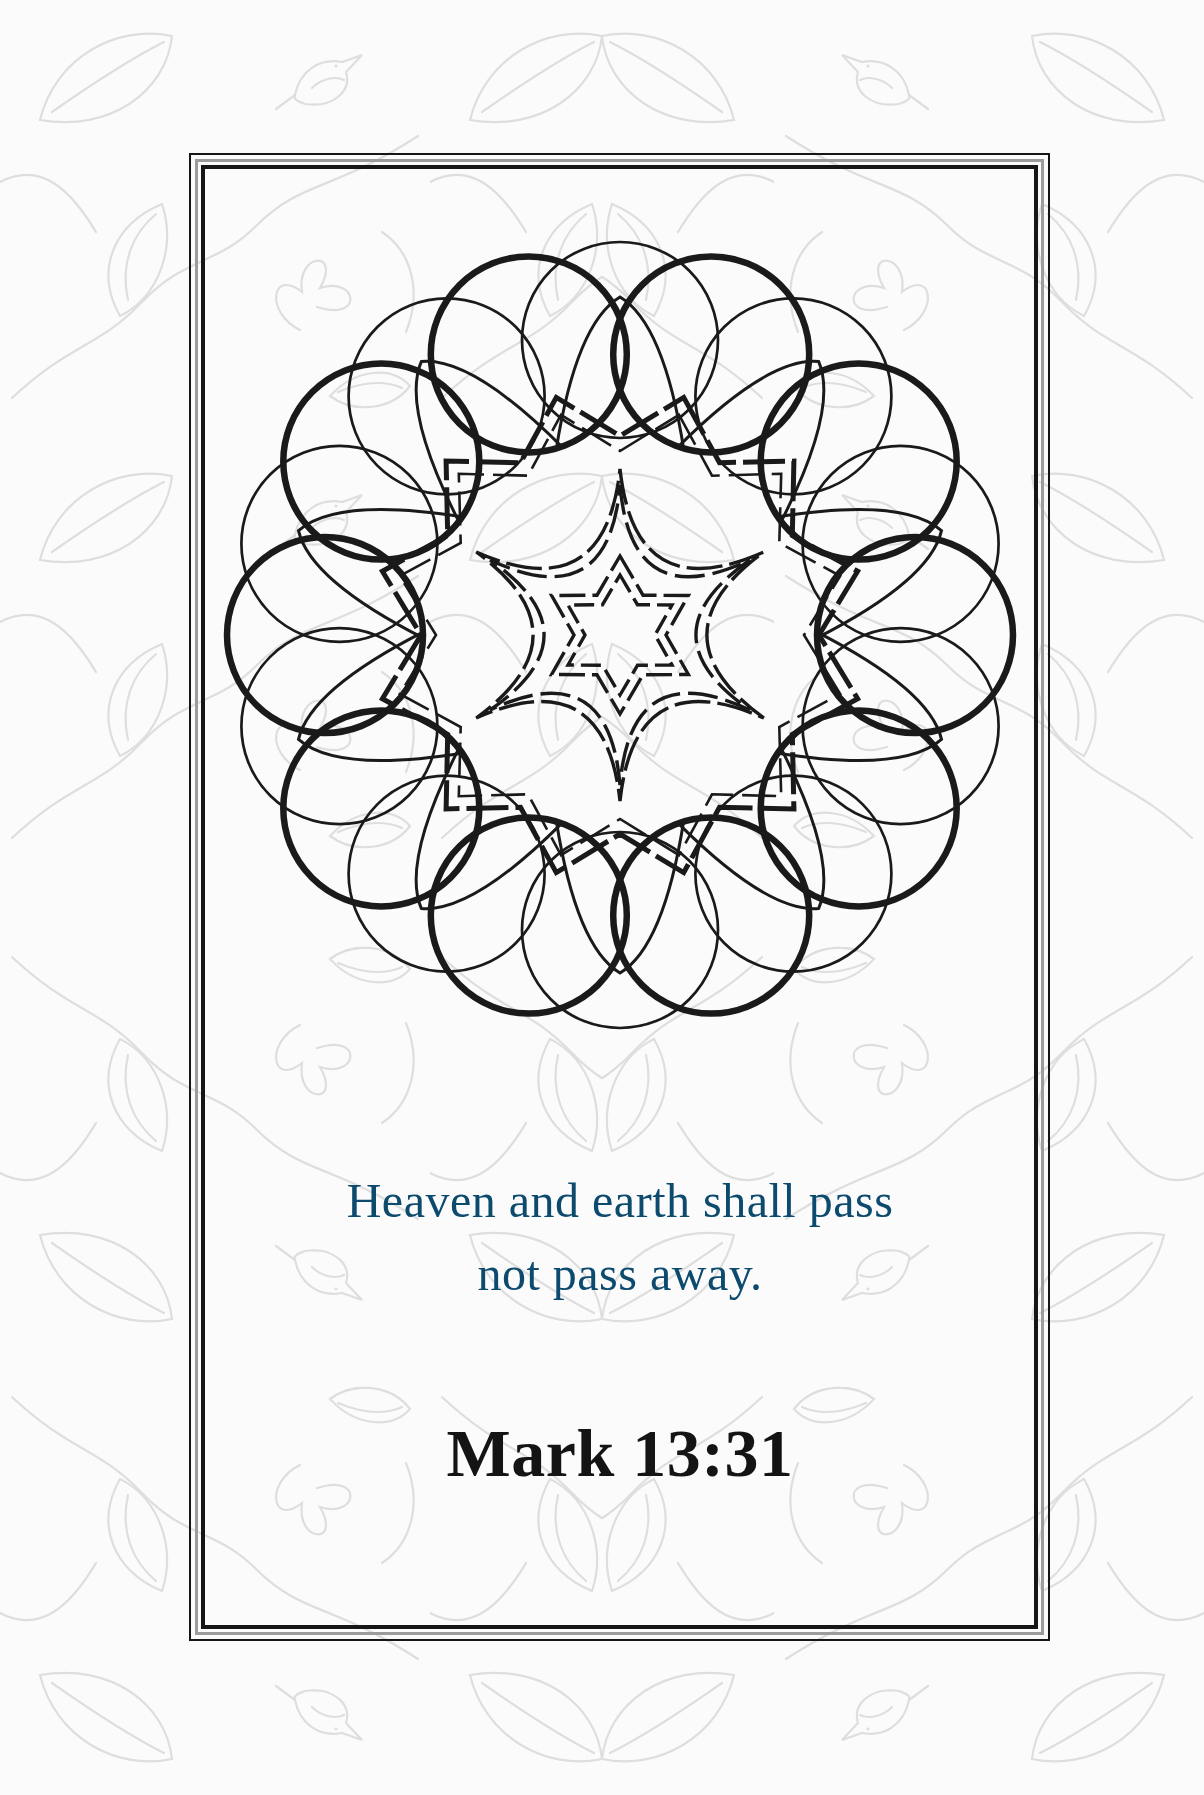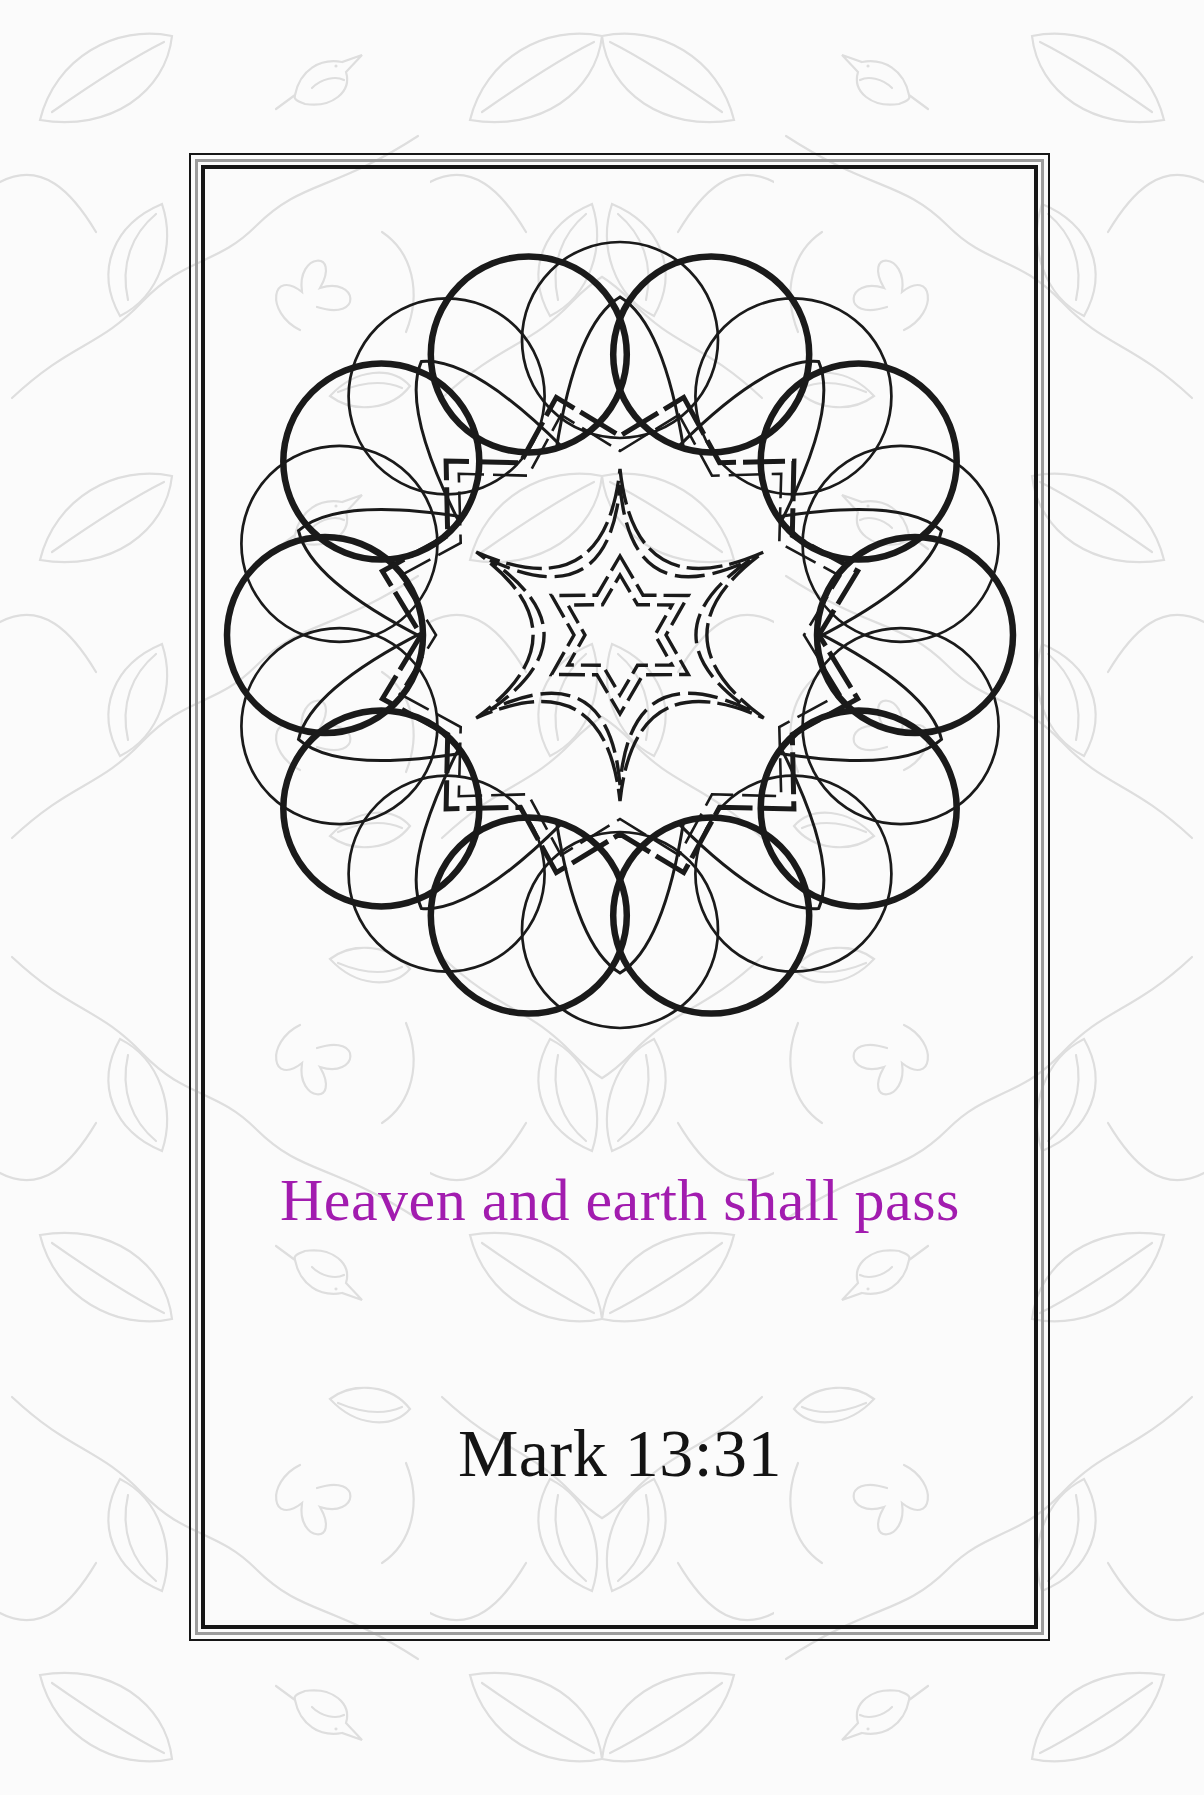--- a/index.html
+++ b/index.html
@@ -19,28 +19,28 @@
     position:absolute;left:4px;top:4px;right:4px;bottom:4px;
     box-sizing:border-box;border:3px solid #9c9c9c;
   }
   .frame-inner{
     position:absolute;left:3px;top:3px;right:3px;bottom:3px;
     box-sizing:border-box;border:4px solid #161616;
   }
   .mandala-svg{position:absolute;left:205px;top:220px;width:830px;height:830px;}
   .verse{
     position:absolute;left:230px;top:1164px;width:780px;
-    text-align:center;color:#a21caf;
-    font-size:60px;line-height:73px;letter-spacing:0.5px;
+    text-align:center;color:#0c4a6e;
+    font-size:48px;line-height:73px;letter-spacing:0.5px;
   }
   .verse-line{white-space:nowrap;}
   .reference{
     position:absolute;left:230px;top:1416px;width:780px;
     text-align:center;color:#141414;
-    font-size:68px;line-height:74px;font-weight:normal;letter-spacing:0.5px;
+    font-size:68px;line-height:74px;font-weight:bold;letter-spacing:0.5px;
   }
 </style>
 </head>
 <body>
 
 <div class="page">
 
   <svg class="bg-pattern" viewBox="0 0 1204 1795" xmlns="http://www.w3.org/2000/svg" aria-hidden="true">
     <defs>
       <pattern id="leaves" width="430" height="440" patternUnits="userSpaceOnUse">
@@ -122,17 +122,18 @@
       <path d="M 478.7 177.4 L 514.5 242.7 L 588.9 241.1 L 587.3 315.5 L 652.6 351.3 L 614.0 415.0 L 652.6 478.7 L 587.3 514.5 L 588.9 588.9 L 514.5 587.3 L 478.7 652.6 L 415.0 614.0 L 351.3 652.6 L 315.5 587.3 L 241.1 588.9 L 242.7 514.5 L 177.4 478.7 L 216.0 415.0 L 177.4 351.3 L 242.7 315.5 L 241.1 241.1 L 315.5 242.7 L 351.3 177.4 L 415.0 216.0 Z" fill="none" stroke="#1a1a1a" stroke-width="5" stroke-miterlimit="6" stroke-dasharray="42 7"></path>
       <path d="M 474.0 194.8 L 507.0 255.7 L 576.2 253.8 L 574.3 323.0 L 635.2 356.0 L 599.0 415.0 L 635.2 474.0 L 574.3 507.0 L 576.2 576.2 L 507.0 574.3 L 474.0 635.2 L 415.0 599.0 L 356.0 635.2 L 323.0 574.3 L 253.8 576.2 L 255.7 507.0 L 194.8 474.0 L 231.0 415.0 L 194.8 356.0 L 255.7 323.0 L 253.8 253.8 L 323.0 255.7 L 356.0 194.8 L 415.0 231.0 Z" fill="none" stroke="#1a1a1a" stroke-width="2.6" stroke-miterlimit="6" stroke-dasharray="34 9"></path>
       <path d="M 415.0 249.0 Q 430.0 389.0 558.8 332.0 Q 445.0 415.0 558.8 498.0 Q 430.0 441.0 415.0 581.0 Q 400.0 441.0 271.2 498.0 Q 385.0 415.0 271.2 332.0 Q 400.0 389.0 415.0 249.0 Z" fill="none" stroke="#1a1a1a" stroke-width="3.4" stroke-miterlimit="6" stroke-dasharray="36 7"></path>
       <path d="M 415.0 265.0 Q 426.0 395.9 544.9 340.0 Q 437.0 415.0 544.9 490.0 Q 426.0 434.1 415.0 565.0 Q 404.0 434.1 285.1 490.0 Q 393.0 415.0 285.1 340.0 Q 404.0 395.9 415.0 265.0 Z" fill="none" stroke="#1a1a1a" stroke-width="3.4" stroke-miterlimit="6" stroke-dasharray="30 8"></path>
       <path d="M 415.0 336.0 L 438.0 375.2 L 483.4 375.5 L 461.0 415.0 L 483.4 454.5 L 438.0 454.8 L 415.0 494.0 L 392.0 454.8 L 346.6 454.5 L 369.0 415.0 L 346.6 375.5 L 392.0 375.2 Z" fill="none" stroke="#1a1a1a" stroke-width="3.4" stroke-miterlimit="6" stroke-dasharray="26 7"></path>
       <path d="M 415.0 355.0 L 432.5 384.7 L 467.0 385.0 L 450.0 415.0 L 467.0 445.0 L 432.5 445.3 L 415.0 475.0 L 397.5 445.3 L 363.0 445.0 L 380.0 415.0 L 363.0 385.0 L 397.5 384.7 Z" fill="none" stroke="#1a1a1a" stroke-width="3.4" stroke-miterlimit="6" stroke-dasharray="20 7"></path>
     </svg>
 
   <div class="verse">
     <div class="verse-line">Heaven and earth shall pass</div>
+    <div class="verse-line">not pass away.</div>
   </div>
 
   <div class="reference">Mark 13:31</div>
 
 </div>
 
 </body></html>

